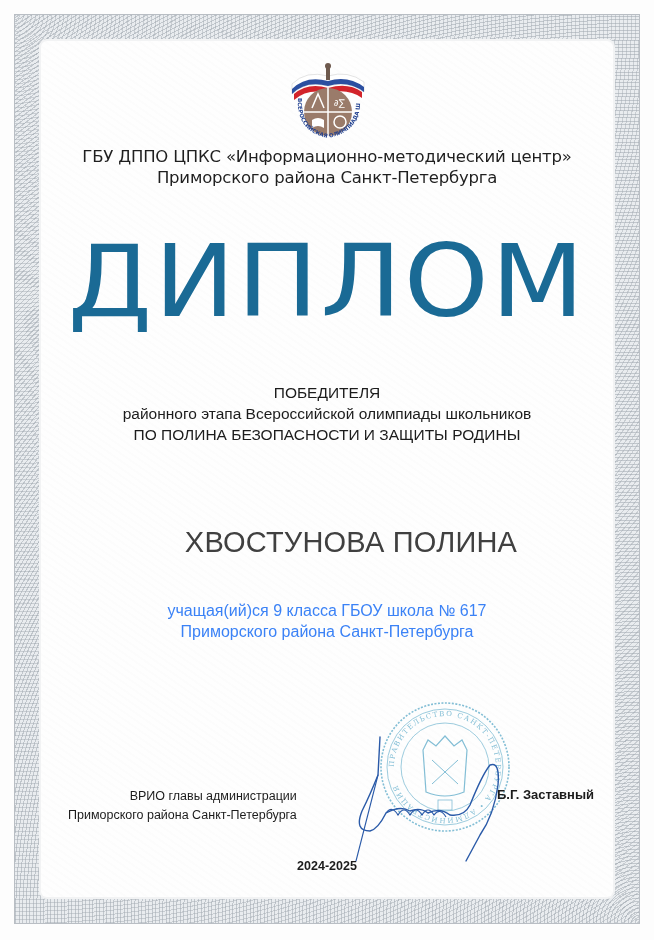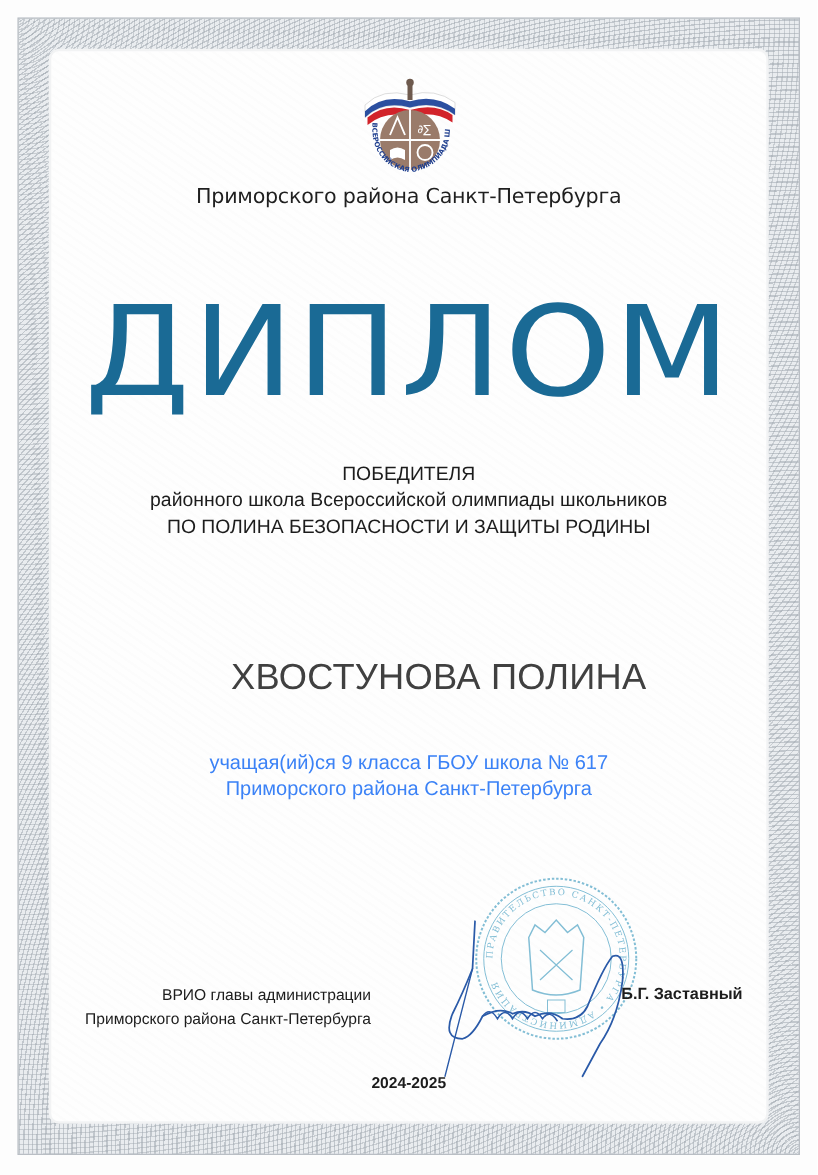--- a/index.html
+++ b/index.html
@@ -16,21 +16,21 @@
   .inner { position:absolute; left:27px; top:27px; right:27px; bottom:27px;
            background:#fefefe; border-radius:6px;
            box-shadow: 0 0 0 2px #f2f3f4; }
   .inner::before { content:""; position:absolute; inset:0; border-radius:6px;
            background: repeating-linear-gradient(35deg, rgba(0,0,0,0.008) 0 2px, transparent 2px 6px); }
   .abs { position:absolute; left:0; width:654px; text-align:center; }
   .org { top:146px; font-family:"DejaVu Sans", sans-serif; font-size:16.5px; line-height:21px; color:#1f1f1f; letter-spacing:-0.2px; }
   .org div { white-space:nowrap; }
   .title { top:226px; font-family:"DejaVu Sans", sans-serif; font-size:100px; line-height:112px;
            color:#1a6a95; letter-spacing:2px; font-weight:normal; transform:scaleX(1.08); }
-  .winner { top:369px; font-family:"Liberation Sans", sans-serif; font-size:15.5px; line-height:21px; color:#1c1c1c; }
+  .winner { top:382px; font-family:"Liberation Sans", sans-serif; font-size:15.5px; line-height:21px; color:#1c1c1c; }
   .awarded { top:464px; font-family:"Liberation Sans", sans-serif; font-size:18px; color:#1c1c1c; letter-spacing:0.3px; }
   .name { top:526px; font-family:"Liberation Sans", sans-serif; font-size:29px; color:#404040; letter-spacing:0.2px;padding-left:24px; }
   .student { top:600px; font-family:Liberation Sans, sans-serif; font-size:16px; line-height:21px; color:#3b82f6; }
   .sign-left { position:absolute; left:68px; top:787px; font-family:"Liberation Sans", sans-serif; font-size:12.5px; line-height:19px; color:#1c1c1c; text-align:right; }
   .sign-name { position:absolute; left:497px; top:787px; font-family:"Liberation Sans", sans-serif; font-size:13px; font-weight:bold; color:#1c1c1c; }
   .year { top:859px; font-family:"Liberation Sans", sans-serif; font-size:12.5px; font-weight:bold; color:#1c1c1c;text-align:center; }
   .emblem { position:absolute; left:286px; top:62px; width:84px; height:78px; }
   .stamp { position:absolute; left:378px; top:700px; width:135px; height:135px; opacity:0.75; }
   .signature { position:absolute; left:340px; top:735px; width:170px; height:130px; }
 </style>
@@ -56,28 +56,29 @@
     <path d="M26 46 L32 32 L38 46" fill="none" stroke="#ffffff" stroke-width="1.5"></path>
     <text x="48" y="44" font-size="9" fill="#ffffff" font-family="DejaVu Sans, sans-serif">∂∑</text>
     <path d="M26 58 Q32 54 38 58 L38 66 Q32 62 26 66 Z" fill="#ffffff"></path>
     <circle cx="54" cy="60" r="6" fill="none" stroke="#ffffff" stroke-width="1.5"></circle>
 
     <path id="ringL" d="M12 36 Q10 70 42 76 Q74 70 74 40" fill="none"></path>
     <text font-size="5.5" font-weight="bold" fill="#1f3f8f" font-family="DejaVu Sans, sans-serif"><textPath href="#ringL">ВСЕРОССИЙСКАЯ ОЛИМПИАДА ШКОЛЬНИКОВ</textPath></text>
   </svg>
 
   <div class="abs org">
+    <div>ГБУ ДППО ЦПКС «Информационно-методический центр»</div>
     <div>Приморского района Санкт-Петербурга</div>
   </div>
 
   <div class="abs title">ДИПЛОМ</div>
 
   <div class="abs winner">
     <div>ПОБЕДИТЕЛЯ</div>
-    <div>районного школа Всероссийской олимпиады школьников</div>
+    <div>районного этапа Всероссийской олимпиады школьников</div>
     <div>ПО ПОЛИНА БЕЗОПАСНОСТИ И ЗАЩИТЫ РОДИНЫ</div>
   </div>
 
 
   <div class="abs name">ХВОСТУНОВА ПОЛИНА</div>
   <div class="abs student">
     <div>учащая(ий)ся 9 класса ГБОУ школа № 617</div>
     <div>Приморского района Санкт-Петербурга</div>
   </div>
 

